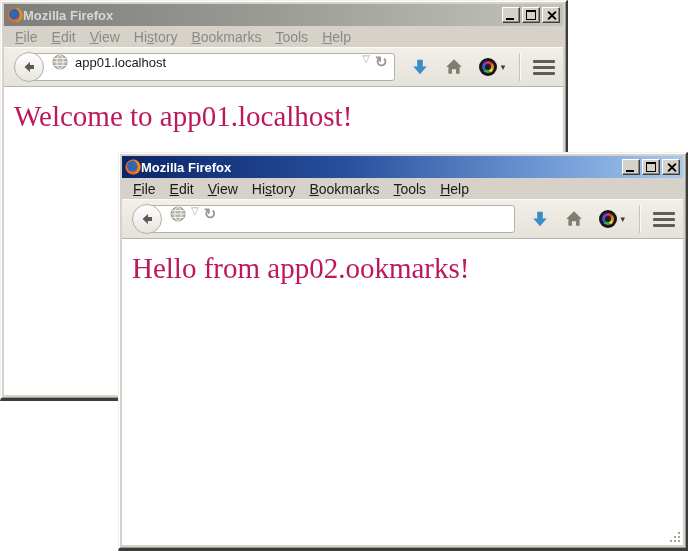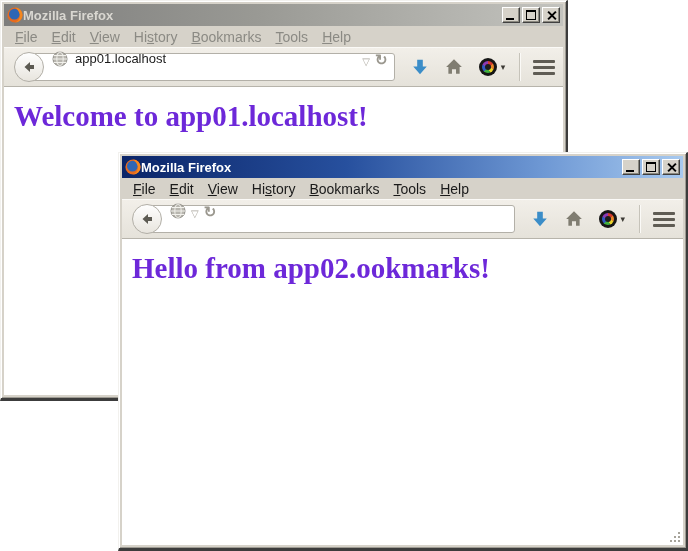--- a/index.html
+++ b/index.html
@@ -42,39 +42,39 @@
 
   .toolbar{height:40px;flex:0 0 40px;display:flex;align-items:center;
            background:linear-gradient(#f2efe9,#e5e2da);
            border-top:1px solid #fbfaf7;border-bottom:1px solid #b7b4ab;
            padding:0 8px 0 10px;box-sizing:border-box;}
   .back-btn{width:30px;height:30px;border-radius:50%;flex:0 0 30px;z-index:2;
             border:1px solid #b2afa7;background:linear-gradient(#fefefe,#e8e5de);
             display:flex;align-items:center;justify-content:center;box-sizing:border-box;}
   .urlbar{margin-left:-15px;width:368px;height:28px;box-sizing:border-box;
           background:#ffffff;border:1px solid #b3b0a8;border-radius:3px;
-          display:flex;align-items:flex-end;padding:0 6px 13px 22px;gap:5px;}
+          display:flex;align-items:flex-start;padding:0 6px 0 22px;gap:5px;}
   .urlbar input{flex:1;border:none;outline:none;background:transparent;
           font-family:"Liberation Sans",sans-serif;font-size:13px;color:#1a1a1a;min-width:0;}
   .url-drop{color:#aba89f;font-size:10px;line-height:1;}
   .reload{color:#9b988f;font-size:15px;font-weight:bold;line-height:1;}
   .tool-icon{margin-left:16px;display:flex;align-items:center;flex:0 0 auto;}
   .lens{width:18px;height:18px;border-radius:50%;position:relative;background:#161616;}
   .lens::before{content:"";position:absolute;inset:3px;border-radius:50%;
         background:conic-gradient(#d23a2e 0 60deg,#e8842a 60deg 110deg,#ead42c 110deg 160deg,
                    #3fae3f 160deg 220deg,#2f58c0 220deg 290deg,#8c3ab5 290deg 360deg);}
   .lens::after{content:"";position:absolute;inset:6px;border-radius:50%;background:#1d1d1d;}
   .addon-caret{font-size:9px;color:#3c3a35;margin-left:4px;}
   .tb-sep{width:1px;height:28px;background:#c6c3ba;border-right:1px solid #fbfaf7;margin:0 12px 0 14px;}
   .hamburger{width:22px;display:flex;flex-direction:column;gap:3px;}
   .hamburger i{display:block;height:3px;background:#5f5c54;border-radius:1px;}
 
   .content{flex:1;background:#ffffff;position:relative;overflow:hidden;}
-  .page-heading{font-family:"Liberation Serif",serif;font-size:29px;font-weight:bold;
-                color:#6d28d9;margin:13px 0 0 10px;}
+  .page-heading{font-family:"Liberation Serif",serif;font-size:29px;font-weight:normal;
+                color:#be185d;margin:13px 0 0 10px;}
   .grip{position:absolute;right:1px;bottom:1px;width:13px;height:13px;}
   .grip i{position:absolute;width:2px;height:2px;background:#a7a49b;box-shadow:1px 1px 0 #ffffff;}
 </style>
 </head>
 <body>
 
 <div class="window" id="win1">
   <div class="titlebar inactive">
     <svg class="fx-logo" viewBox="0 0 16 16">
       <circle cx="8" cy="8" r="7.6" fill="#e66a1f"></circle>

